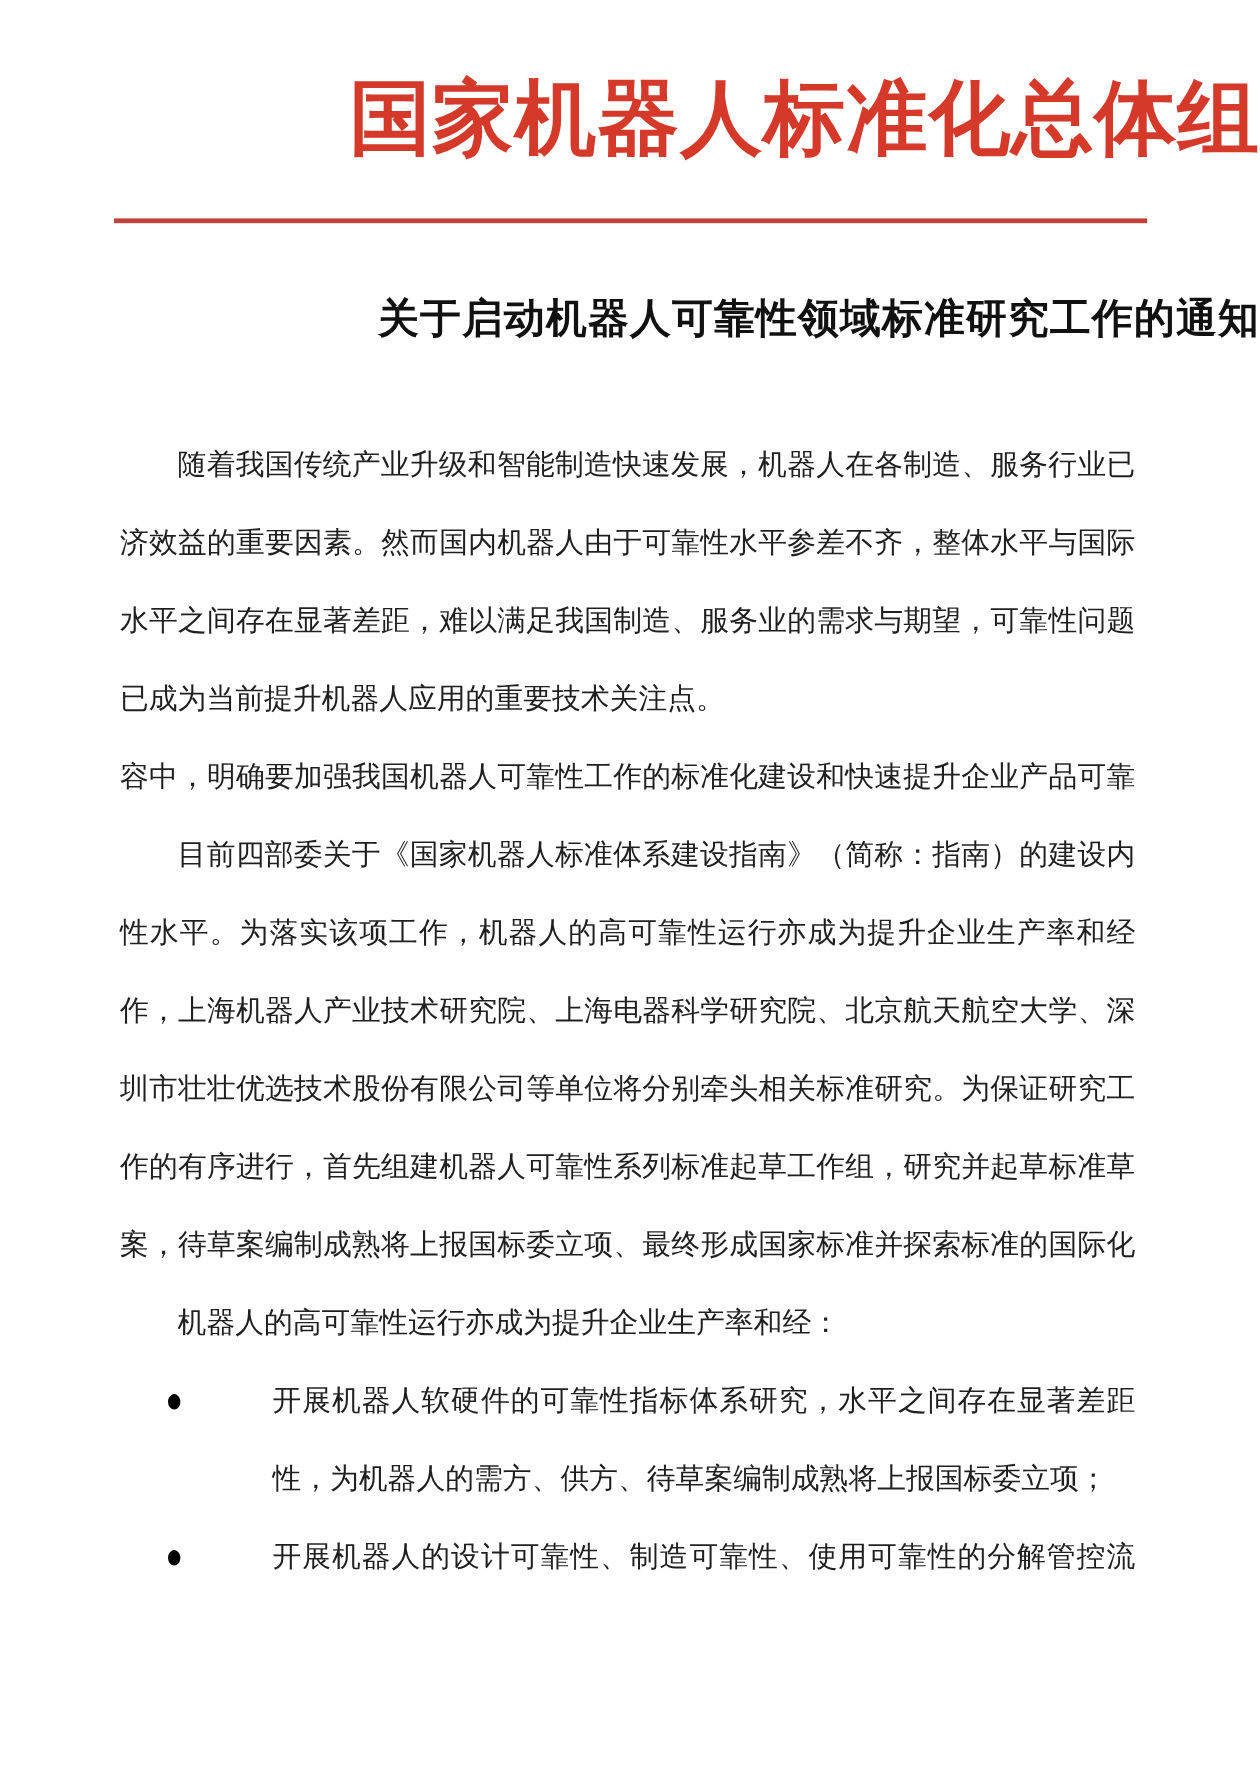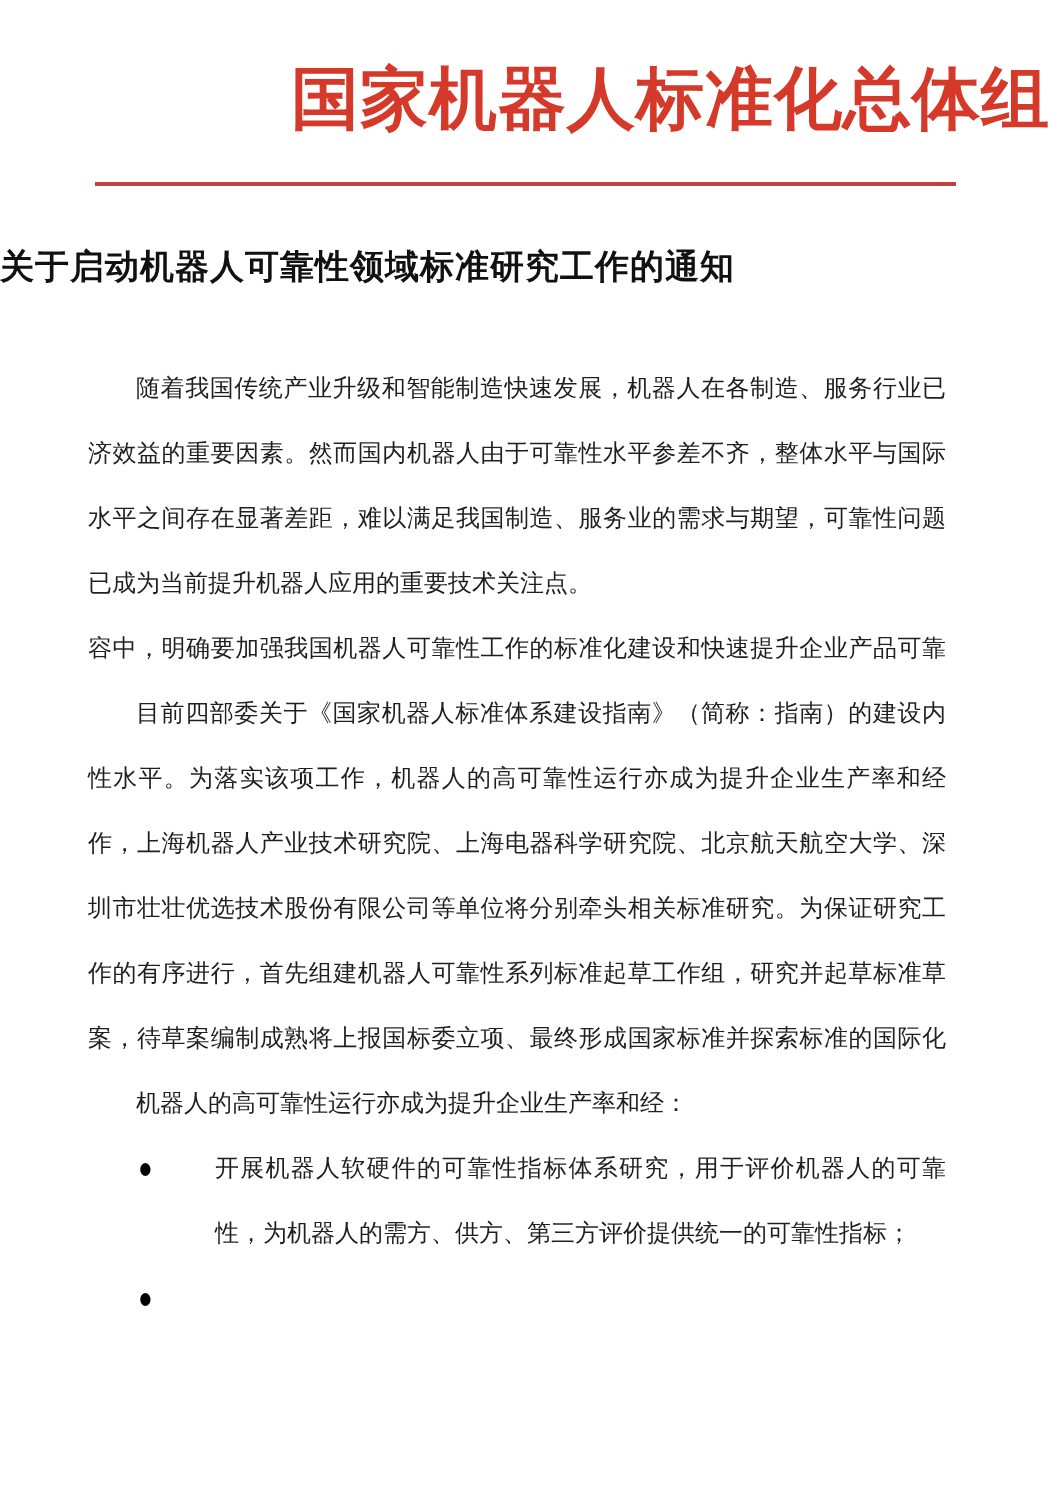--- a/index.html
+++ b/index.html
@@ -28,37 +28,38 @@
     color:var(--accent_red);
   }
   .divider{
     width:861px;
     height:4px;
     margin:24px auto 0 auto;
     background:var(--divider_red);
   }
   .doc-title{
     margin-top:56px;
-    text-align:left;
+    text-align:right;
     font-size:34px;
     line-height:50px;
     font-weight:bold;
     letter-spacing:1px;
     color:#111111;
   }
 
   .body-text{
     width:858px;
     margin:64px 0 0 88px;
     font-size:24px;
   }
   .line{
     height:65px;
     line-height:65px;
     white-space:nowrap;
+    margin-left:12px;
   }
   .fill{
     text-align:justify;
     text-align-last:justify;
     white-space:normal;
   }
   .indent{text-indent:2em;}
 
   .bullet-item{display:flex;align-items:flex-start;}
   .bullet-marker-col{
@@ -109,28 +110,31 @@
       <div class="line indent">机器人的高可靠性运行亦成为提升企业生产率和经：</div>
     </div>
 
     <div>
 
       <div class="bullet-item">
         <div class="bullet-marker-col">
           <span class="bullet-icon">●</span>
         </div>
         <div class="bullet-text">
-          <div class="line fill">开展机器人软硬件的可靠性指标体系研究，用于评价机器人的可靠</div>
-          <div class="line">性，为机器人的需方、供方、第三方评价提供统一的可靠性指标；</div>
+          <div class="line fill">开展机器人软硬件的可靠性指标体系研究，水平之间存在显著差距</div>
+          <div class="line">性，为机器人的需方、供方、待草案编制成熟将上报国标委立项；</div>
         </div>
       </div>
 
       <div class="bullet-item">
         <div class="bullet-marker-col">
           <span class="bullet-icon">●</span>
+        </div>
+        <div class="bullet-text">
+          <div class="line fill">开展机器人的设计可靠性、制造可靠性、使用可靠性的分解管控流</div>
         </div>
       </div>
 
     </div>
 
   </div>
 
 </div>
 
 </body></html>

